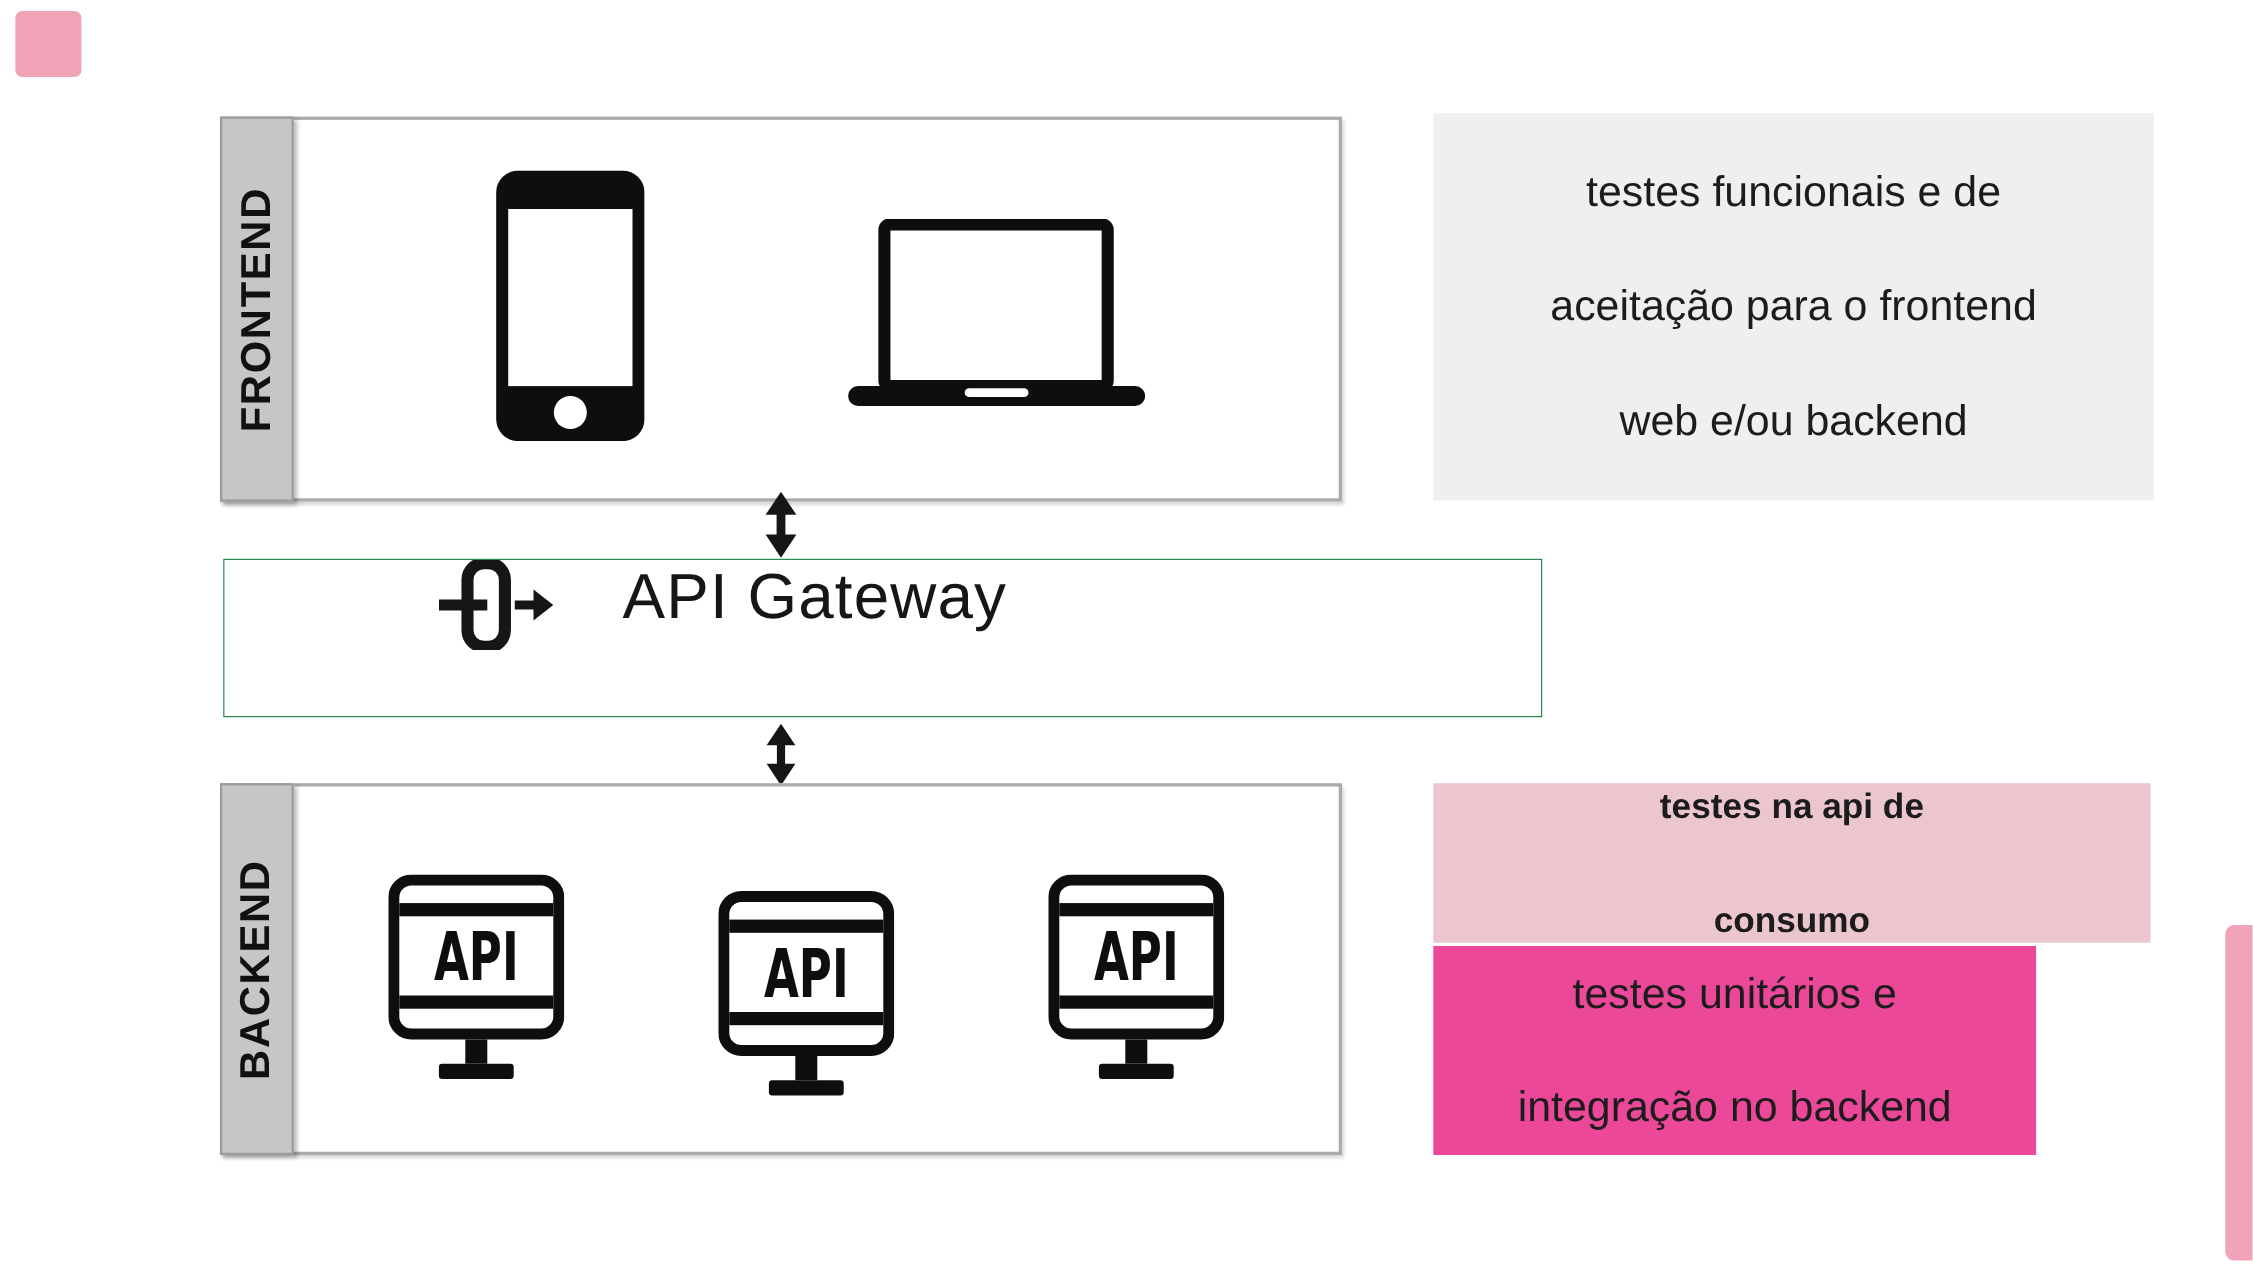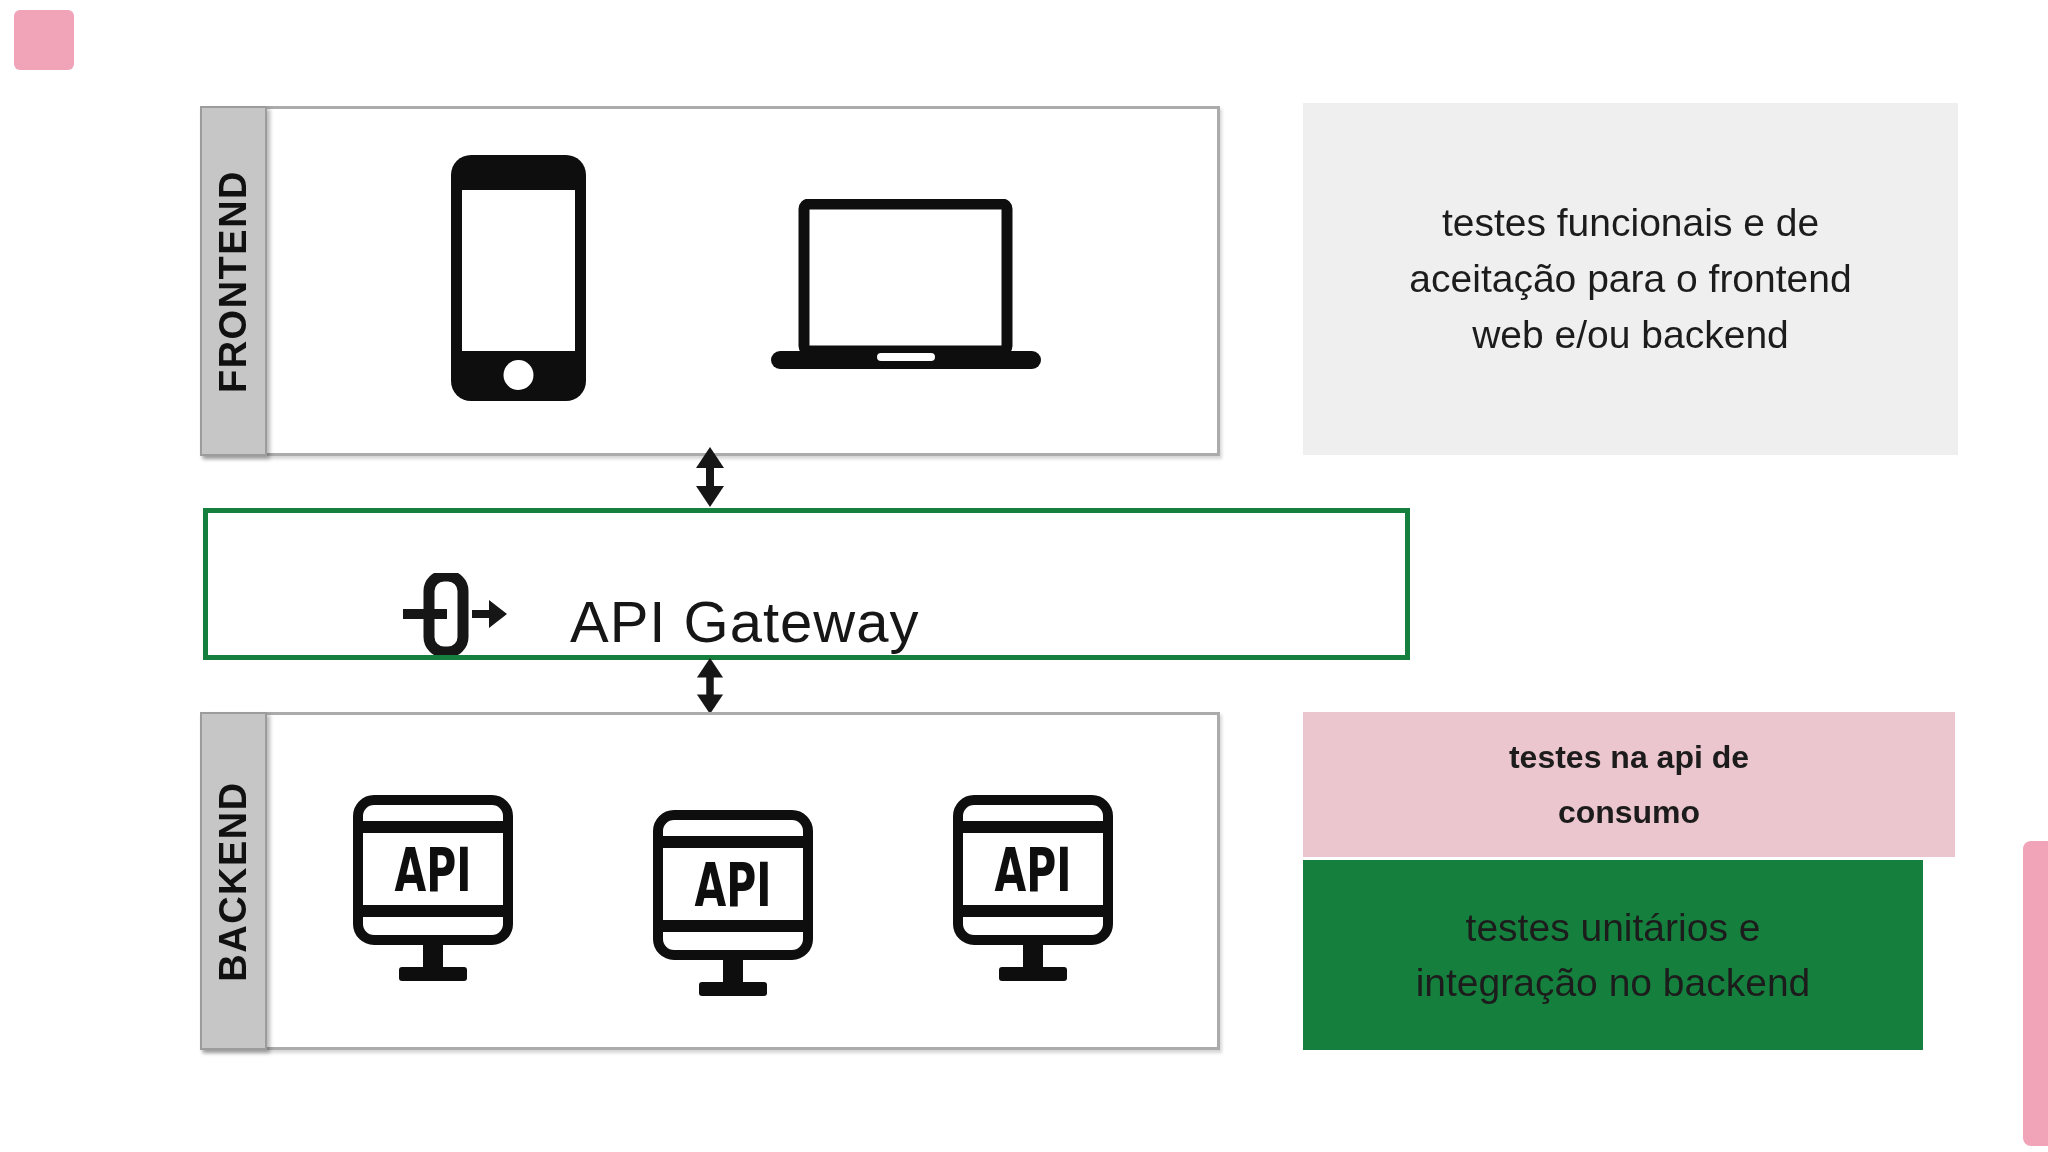--- a/index.html
+++ b/index.html
@@ -36,50 +36,50 @@
   }
   .side-band .band-label{
     transform:rotate(-90deg);
     white-space:nowrap;
     font-size:38px;font-weight:600;letter-spacing:1.5px;color:#111;
   }
   .icon-abs{position:absolute;}
   
   .gateway-box{
     position:absolute;left:203px;top:508px;width:1002px;height:142px;
-    background:#ffffff;border:5px solid #15803d;
-    display:flex;align-items:flex-end;
+    background:#ffffff;border:1px solid #15803d;
+    display:flex;align-items:flex-start;
     padding-left:195px;box-sizing:content-box;
   }
   .gateway-label{
     margin-left:62px;
     font-size:58px;font-weight:500;letter-spacing:1px;color:#161616;
   }
   
   .arrow{position:absolute;width:40px;}
   .arrow-1{left:690px;top:447px;height:60px;}
   .arrow-2{left:690px;top:658px;height:56px;}
   
   .note{
     position:absolute;
     display:flex;flex-direction:column;align-items:center;justify-content:center;
-    text-align:center;color:#1c1c1c;
+    text-align:center;color:#1c1c1c;gap:48px;
   }
   .note .line{display:block;}
   .note-frontend{
     left:1303px;top:103px;width:655px;height:352px;
     background:#f0eff0;font-size:39px;line-height:56px;
   }
   .note-pink{
     left:1303px;top:712px;width:652px;height:145px;
     background:#ebc6ce;font-size:32px;line-height:55px;font-weight:700;
   }
   .note-backend{
-    left:1303px;top:860px;width:620px;height:190px;
-    background:#15803d;font-size:39px;line-height:55px;
+    left:1303px;top:860px;width:548px;height:190px;
+    background:#ec4899;font-size:39px;line-height:55px;
   }
 </style>
 </head>
 <body>
 
 <div class="canvas">
 
   <div class="deco-square"></div>
   <div class="deco-strip"></div>
 

